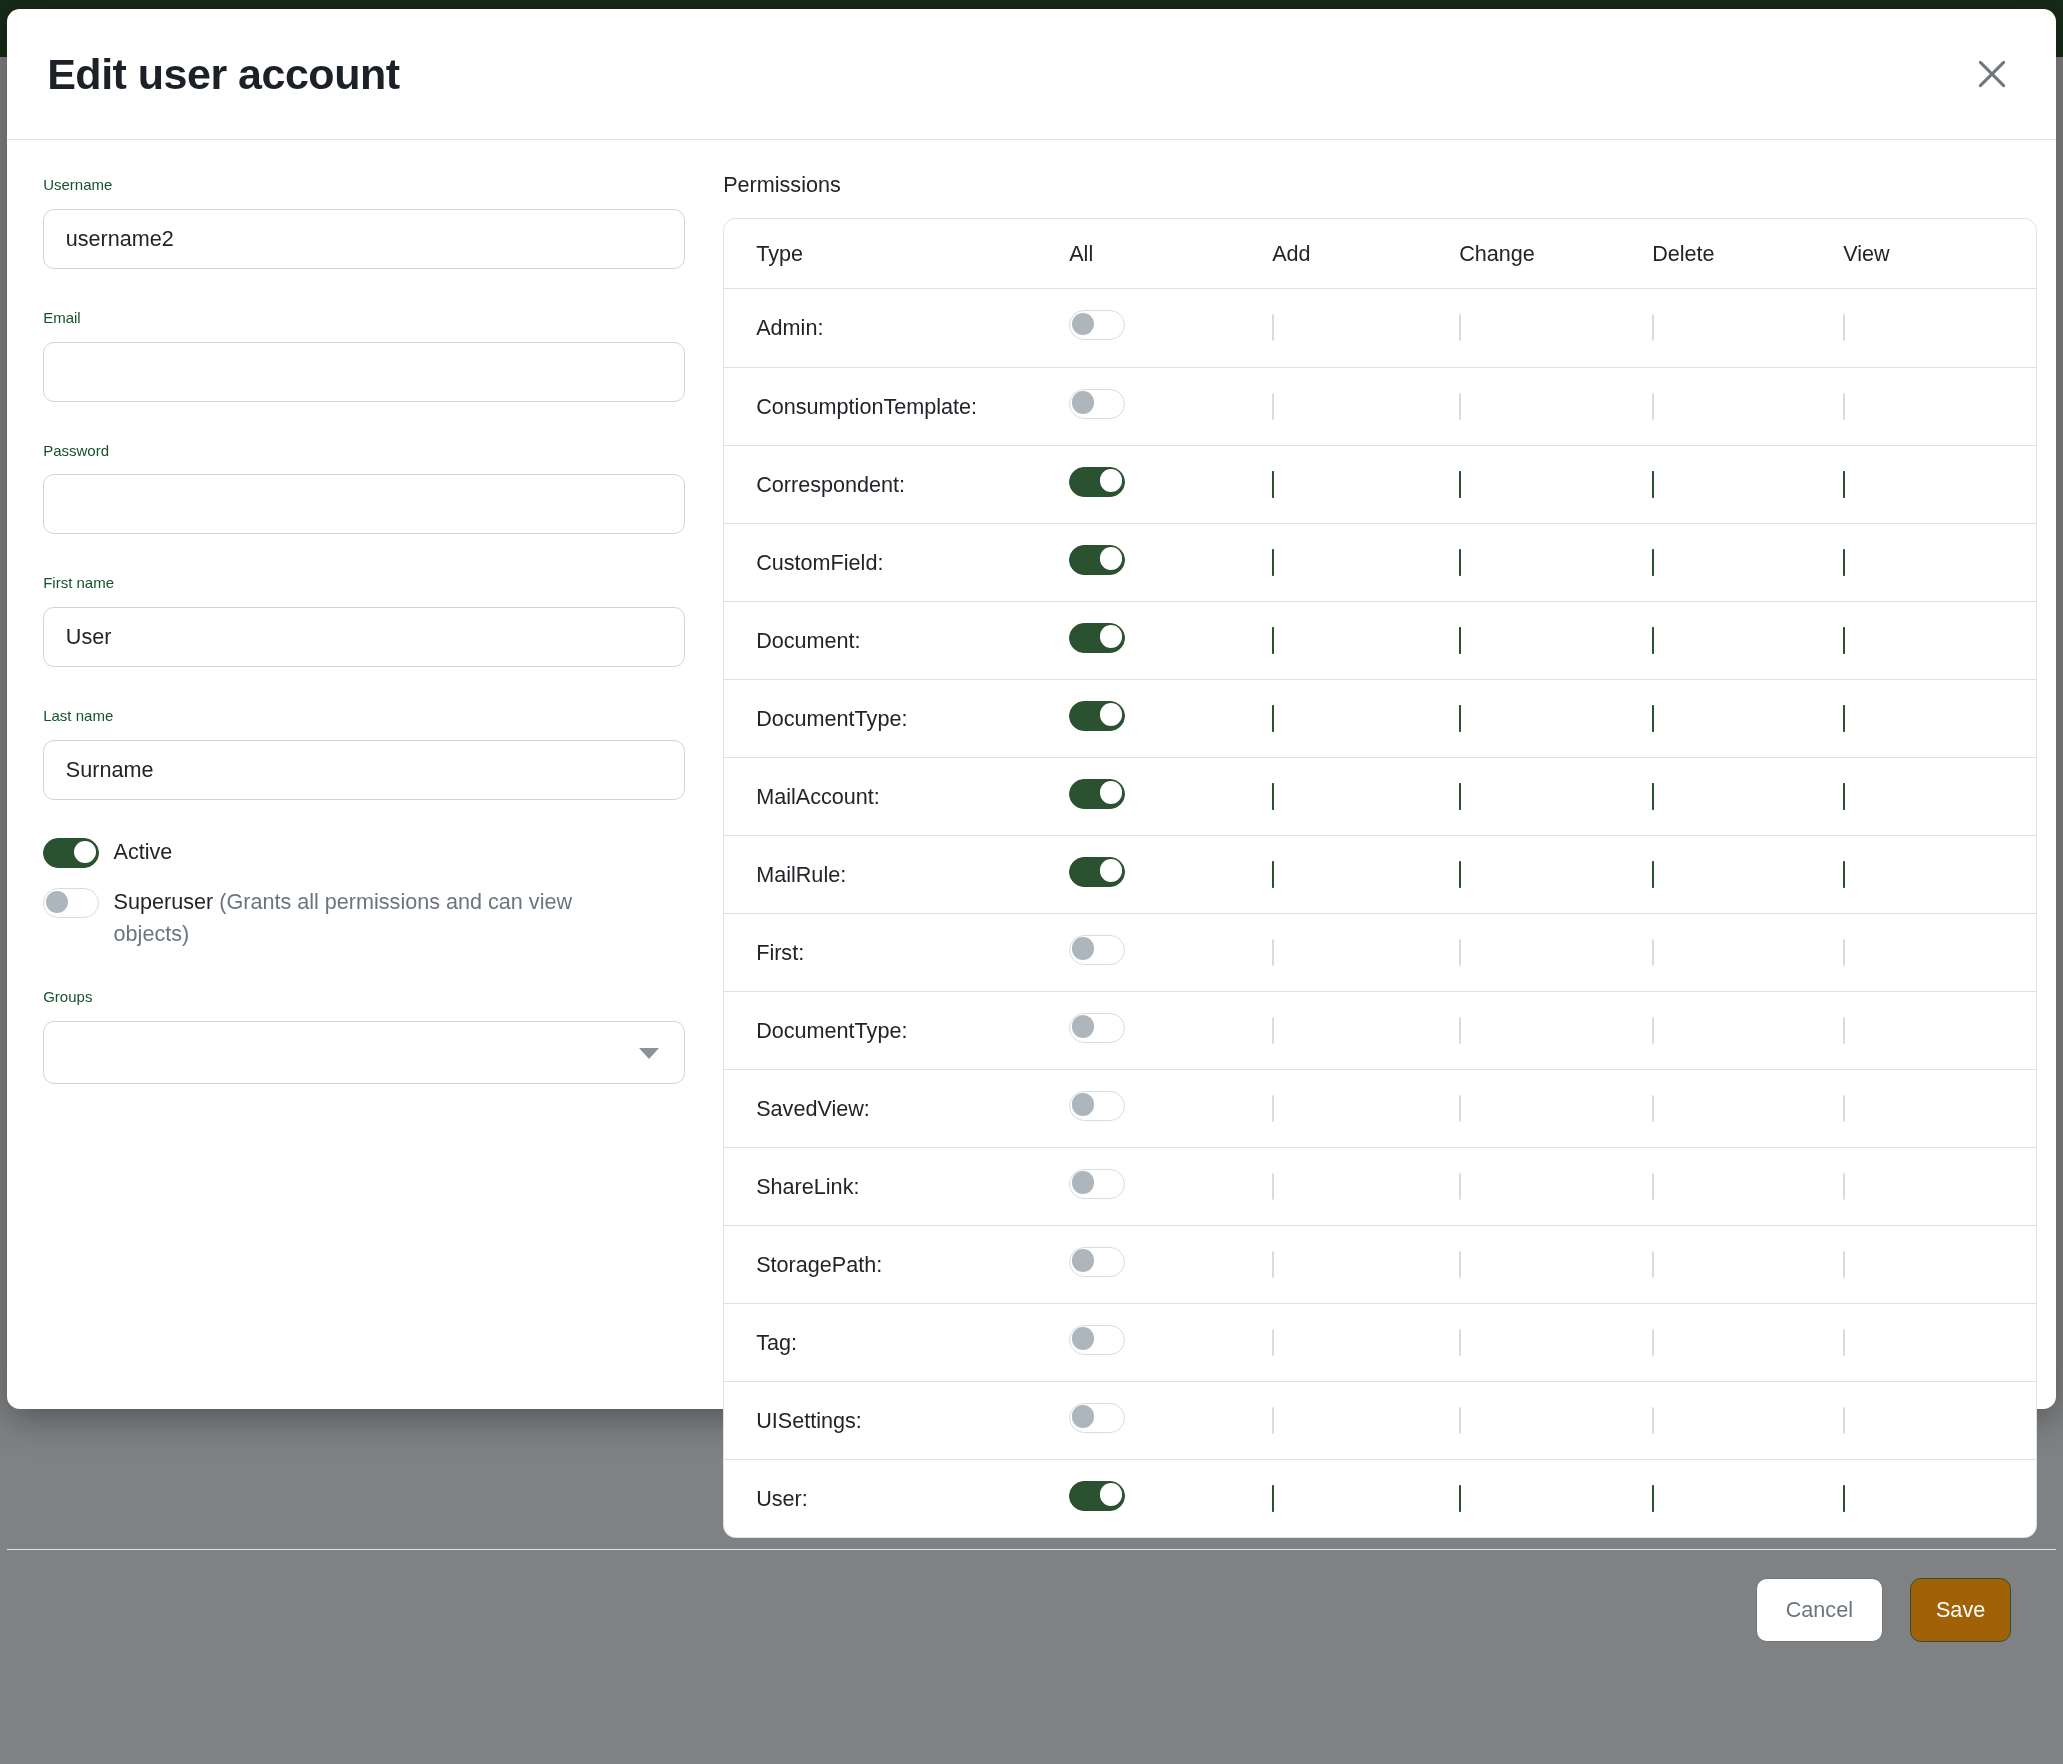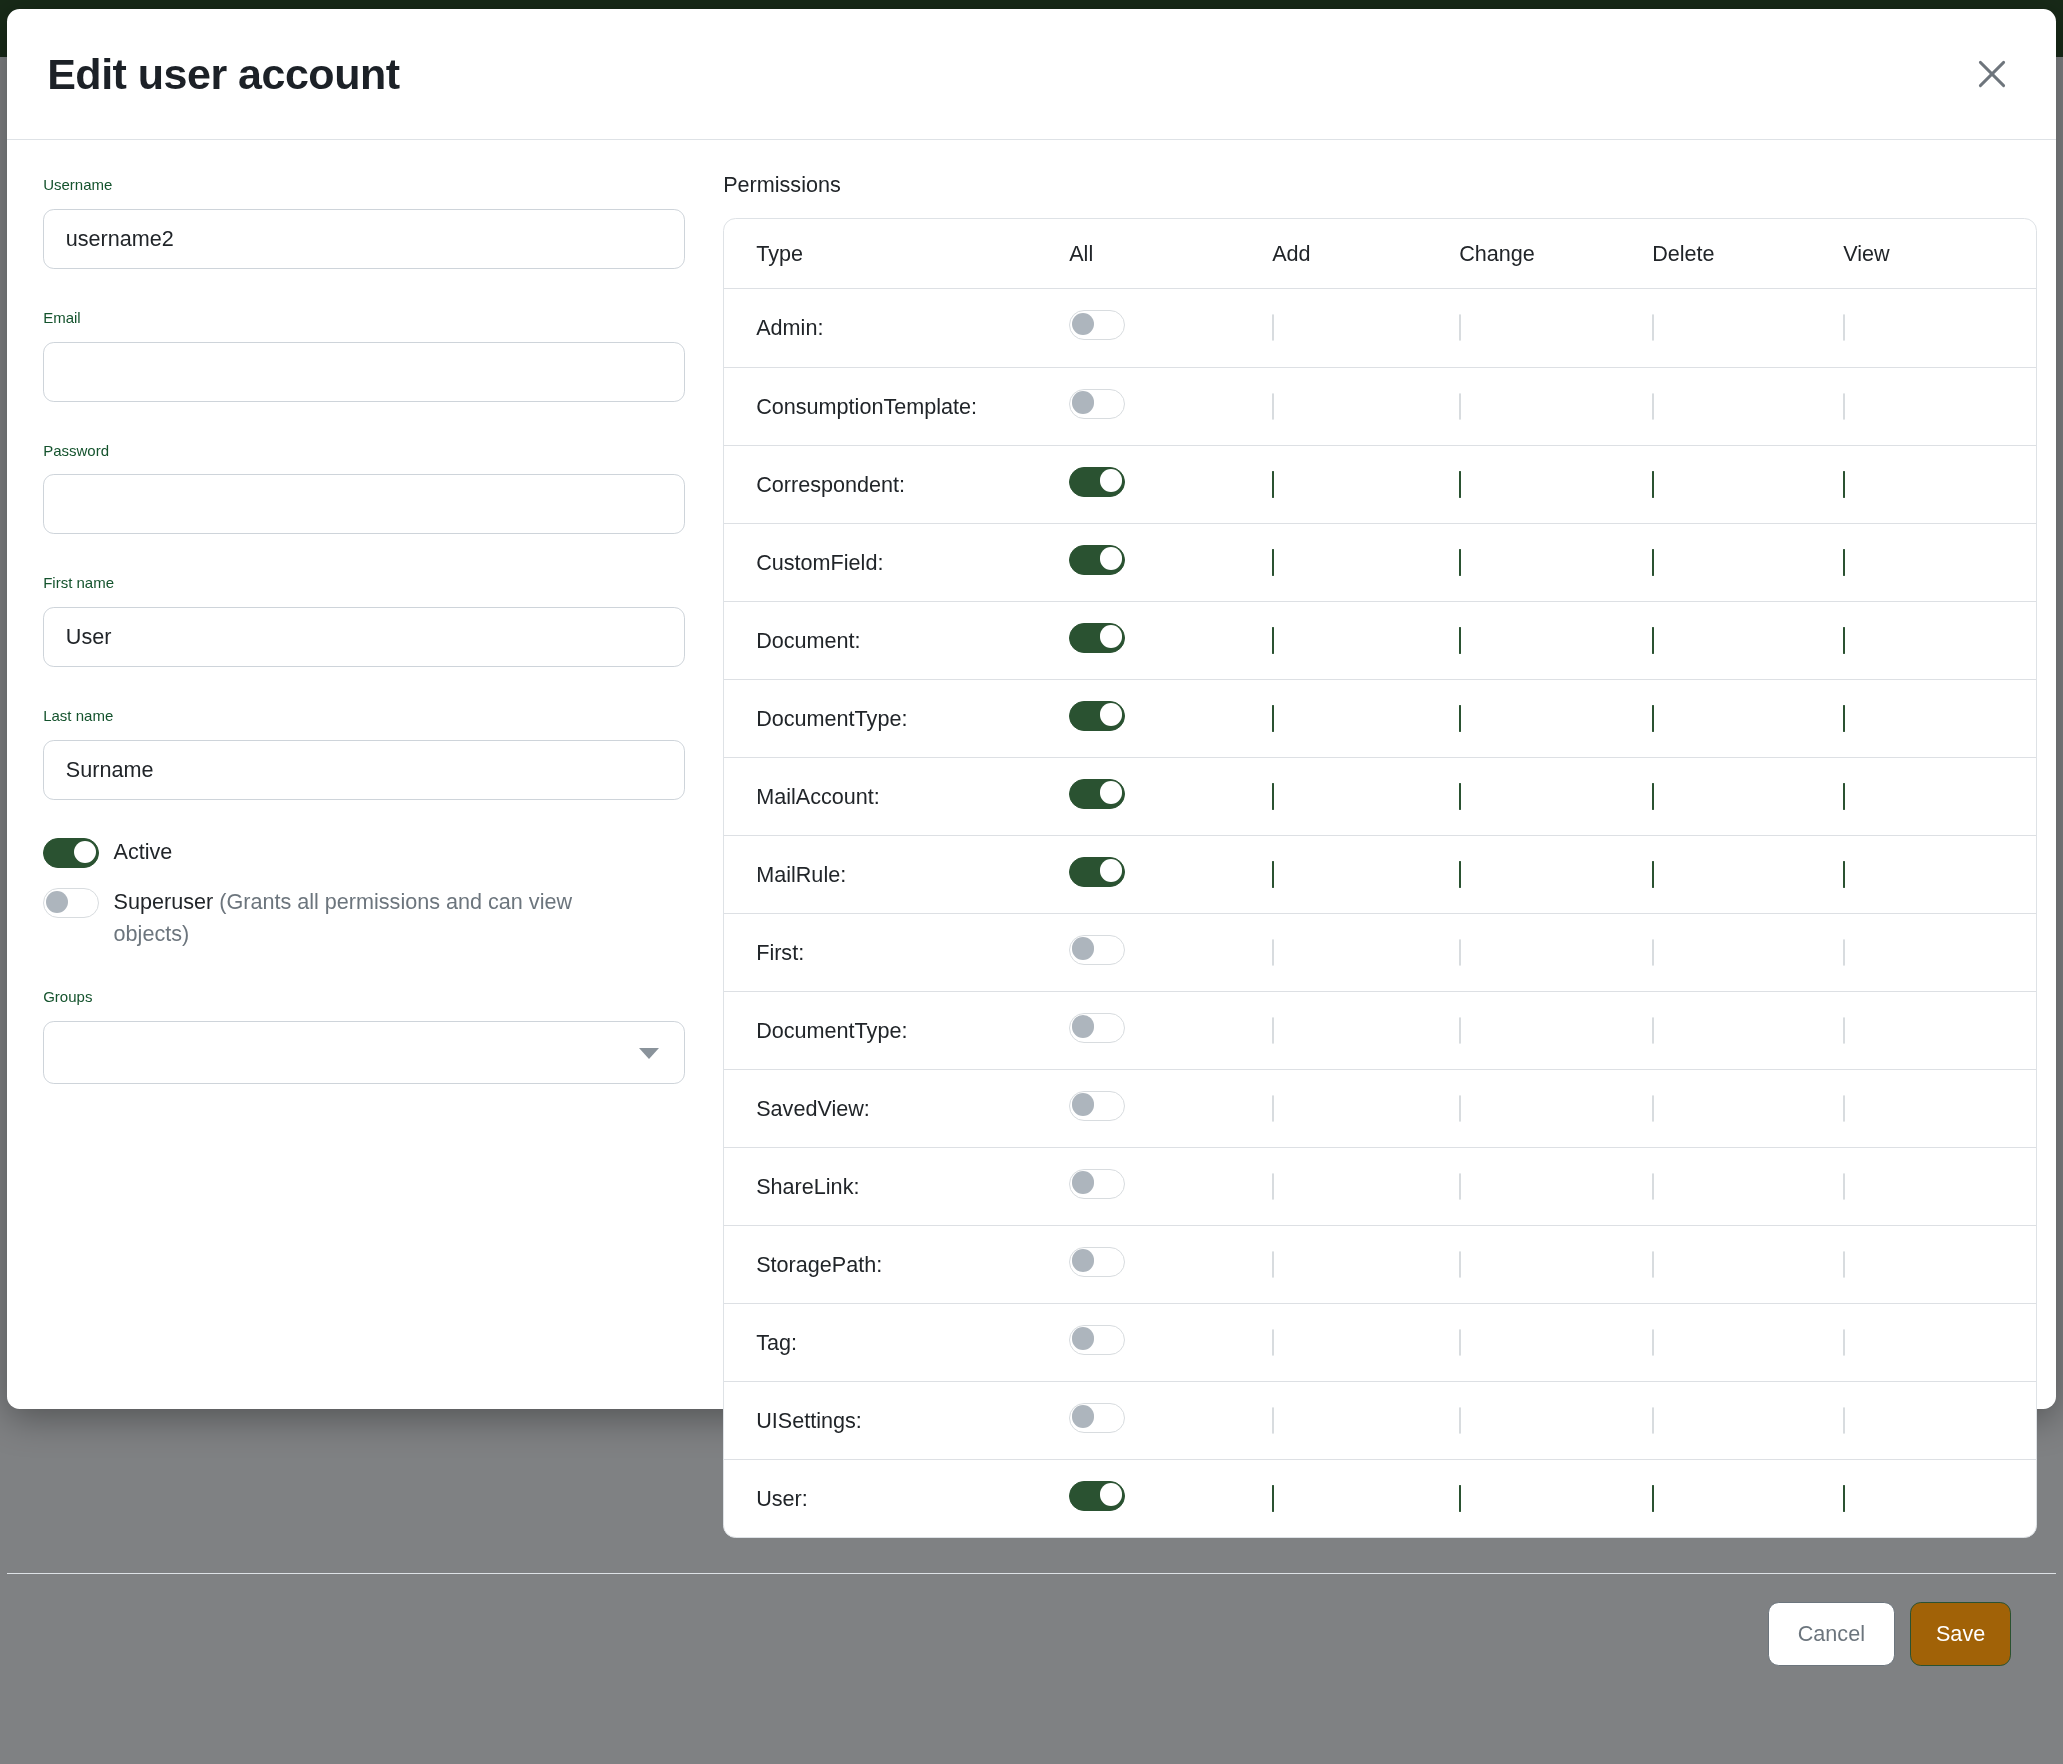--- a/index.html
+++ b/index.html
@@ -102,21 +102,21 @@
     content:""; position:absolute; left:6.3px; top:7.2px;
     width:13.5px; height:7.2px;
     border-left:3.6px solid #fff; border-bottom:3.6px solid #fff;
     transform:rotate(-45deg);
   }
 
   .modal-footer {
     flex:0 0 121px; height:121px;
     border-top:1.8px solid #dee2e6;
     display:flex; align-items:center; justify-content:flex-end;
-    padding:0 45px; gap:15px;margin-top:24px;
+    padding:0 45px; gap:27px;
   }
   .btn { font-family:inherit; font-size:21.6px; border-radius:10.8px; cursor:pointer; line-height:26px; }
   .btn-cancel { background:#fff; color:#6c757d; border:1.8px solid #6c757d; padding:18px 29px; }
   .btn-save  { background:#a16207; color:#ffffff; border:1.8px solid #2a5231; padding:18px 25px; }
 </style>
 </head>
 <body>
 
 <div class="backdrop-top"></div>
 

